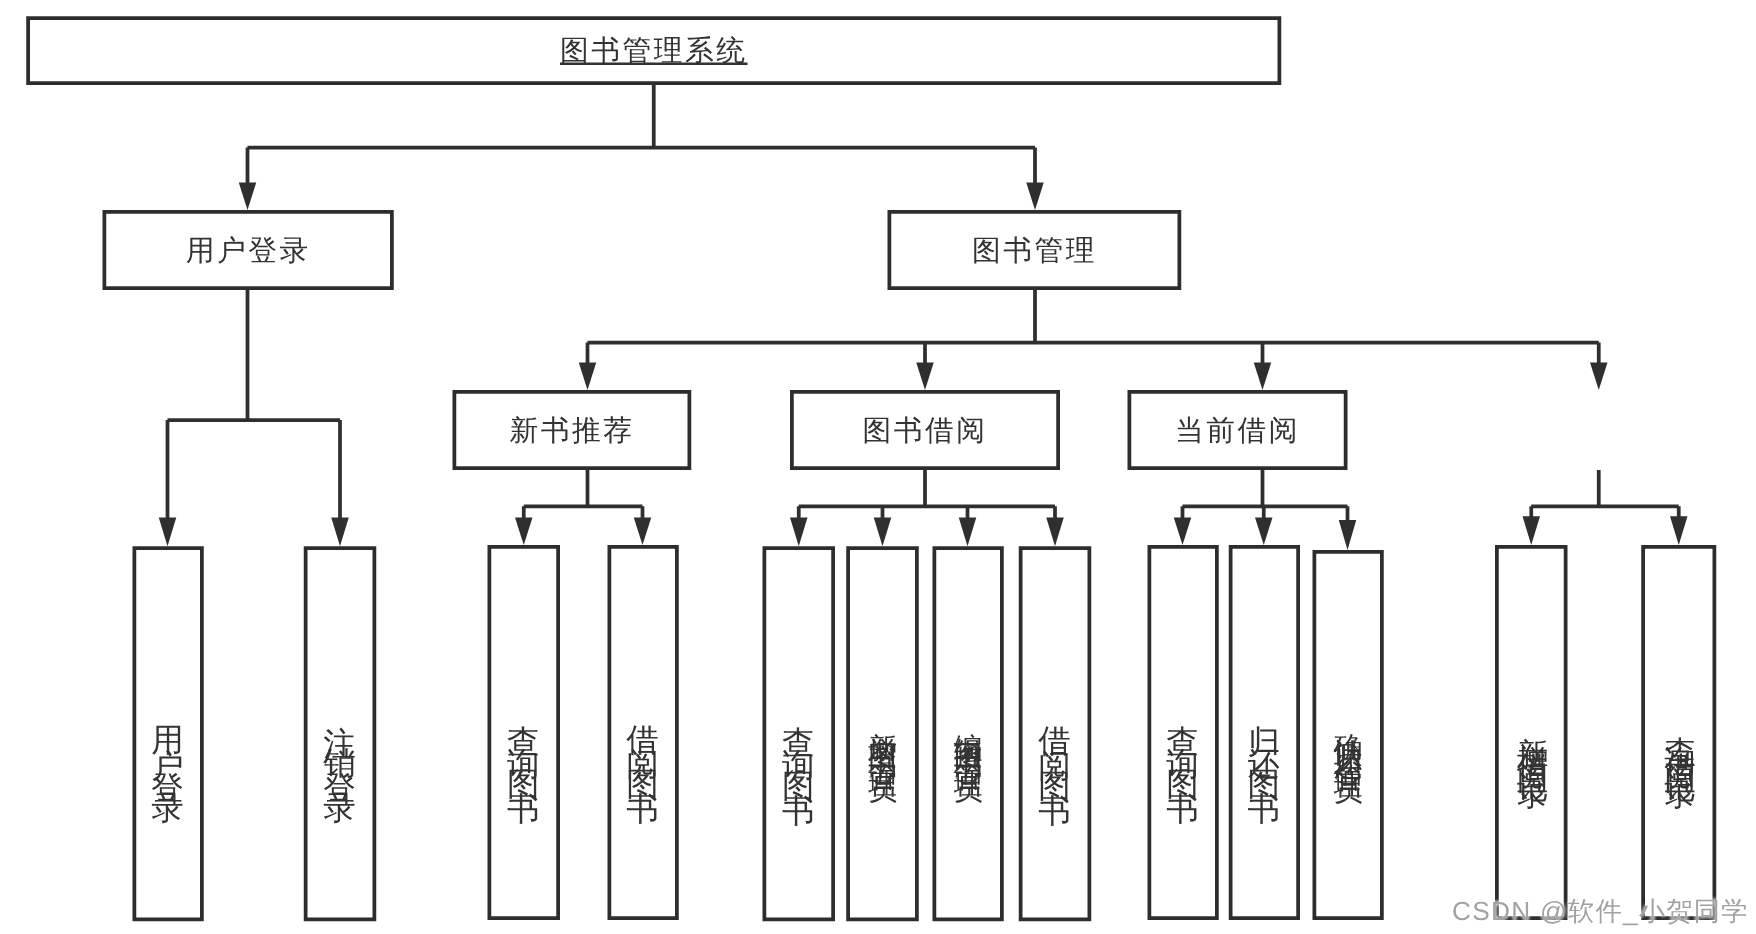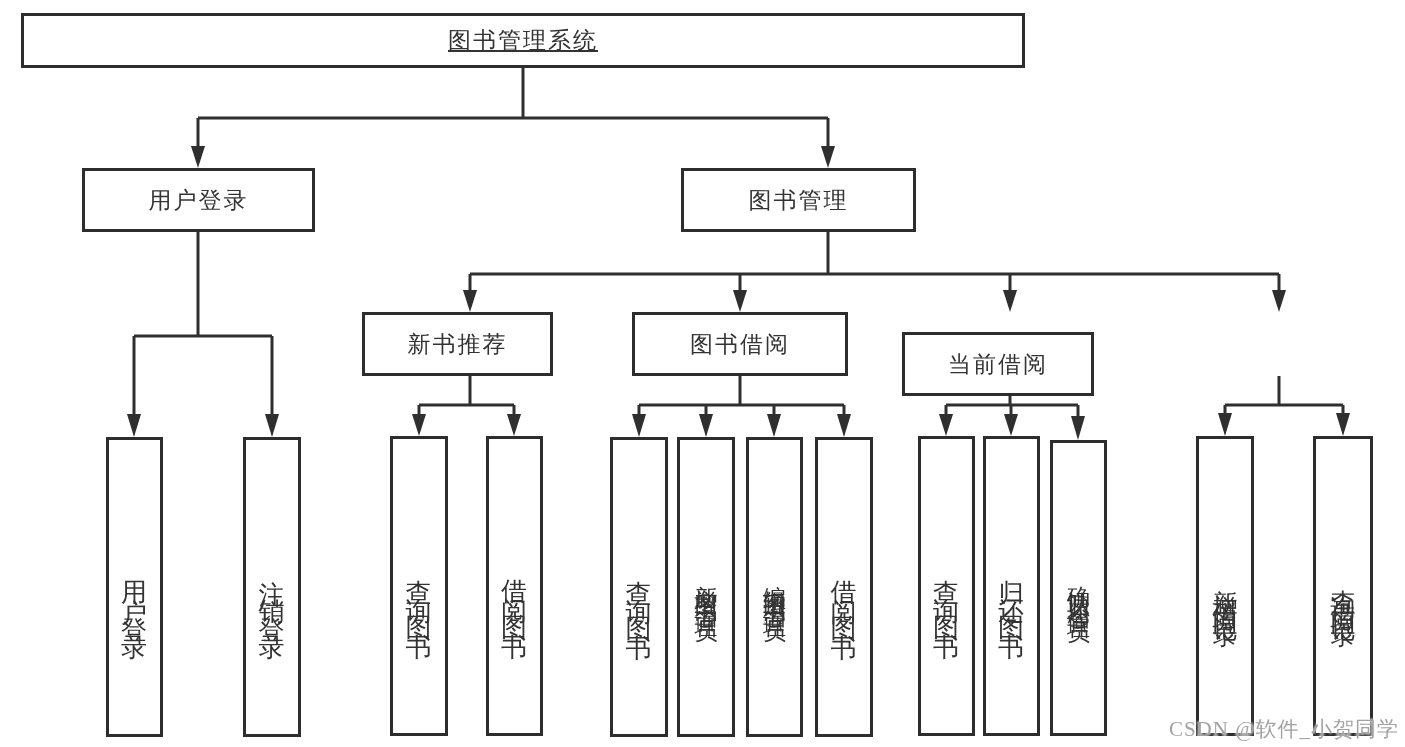--- a/index.html
+++ b/index.html
@@ -56,21 +56,20 @@
   .long  { font-size: 23px; letter-spacing: 5px;  margin-bottom: -5px; }
   .watermark {
     position: absolute;
     right: 6px;
     bottom: 4px;
     font-size: 21px;
     color: #a2a2a2;
     letter-spacing: 1px;
     text-shadow: 0 0 3px #ffffff, 0 0 3px #ffffff;
     white-space: nowrap;
-    font-family: Liberation Serif, serif;
   }
 </style>
 </head>
 <body>
 
 <div class="canvas">
 
   <svg class="connector-layer" viewBox="0 0 1405 747" xmlns="http://www.w3.org/2000/svg">
 
     <g>
@@ -147,31 +146,31 @@
     </g>
   </svg>
 
   <div class="box" style="left:21px; top:13px; width:1004px; height:55px;text-decoration:underline;">
     <span class="hlabel">图书管理系统</span>
   </div>
 
   <div class="box" style="left:82px; top:168px; width:233px; height:64px;">
     <span class="hlabel">用户登录</span>
   </div>
-  <div class="box" style="left:681px; top:168px; width:235px; height:64px;">
+  <div class="box" style="left:710px; top:168px; width:235px; height:64px;">
     <span class="hlabel">图书管理</span>
   </div>
 
   <div class="box" style="left:362px; top:312px; width:191px; height:64px;">
     <span class="hlabel">新书推荐</span>
   </div>
   <div class="box" style="left:632px; top:312px; width:216px; height:64px;">
     <span class="hlabel">图书借阅</span>
   </div>
-  <div class="box" style="left:902px; top:312px; width:192px; height:64px;margin-top:20px;">
+  <div class="box" style="left:902px; top:312px; width:176px; height:64px;">
     <span class="hlabel">当前借阅</span>
   </div>
 
   <div class="box" style="left:106px; top:437px; width:57px; height:300px;">
     <span class="vlabel short">用户登录</span>
   </div>
   <div class="box" style="left:243px; top:437px; width:58px; height:300px;">
     <span class="vlabel short">注销登录</span>
   </div>
 

